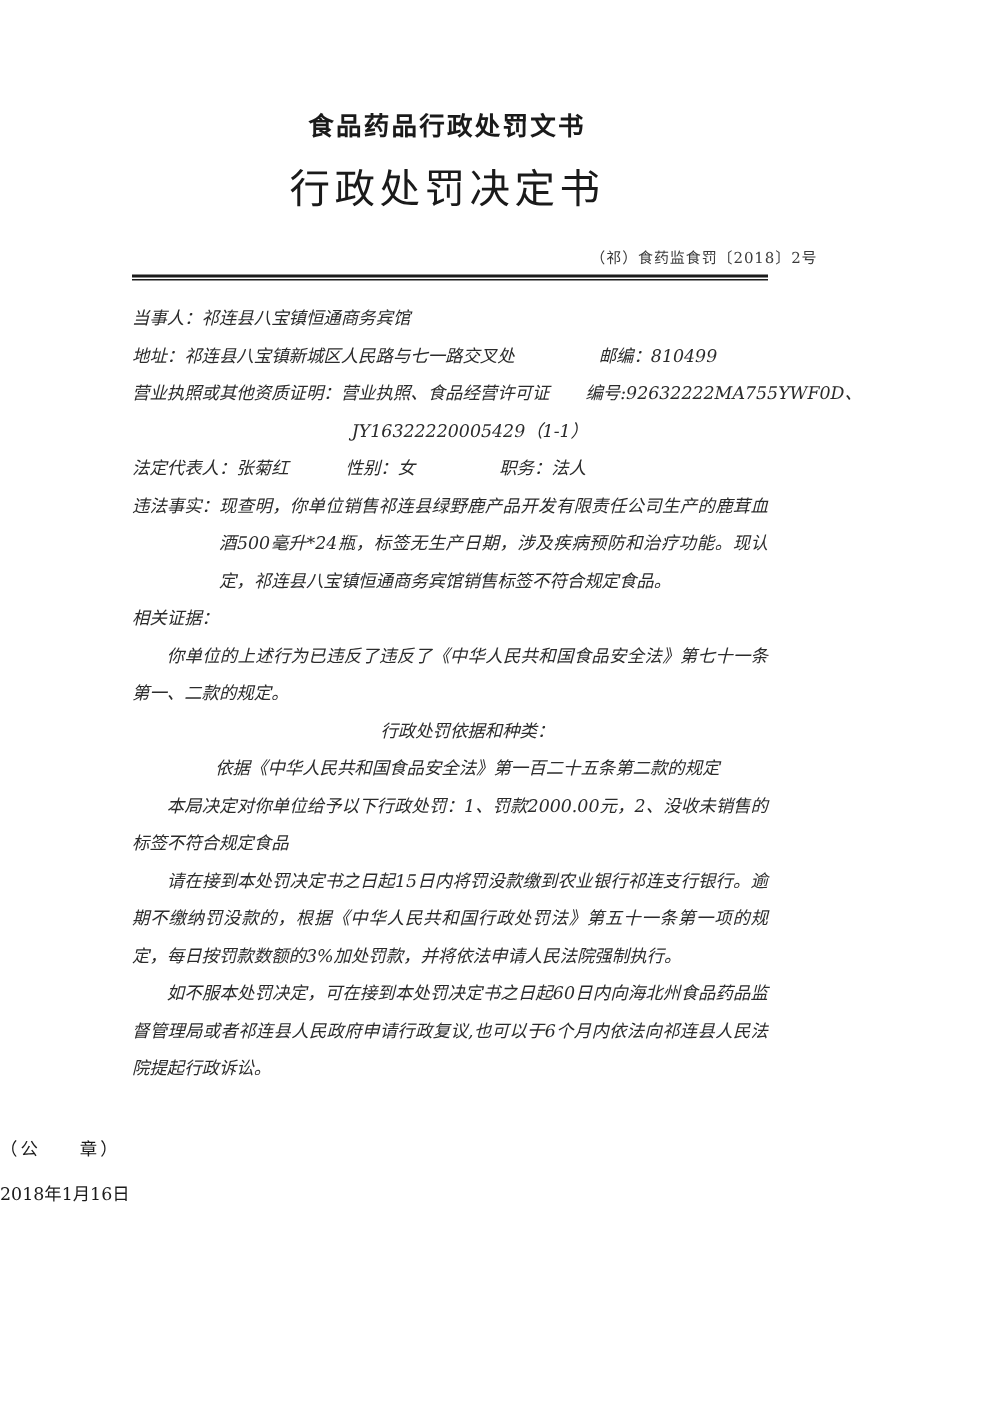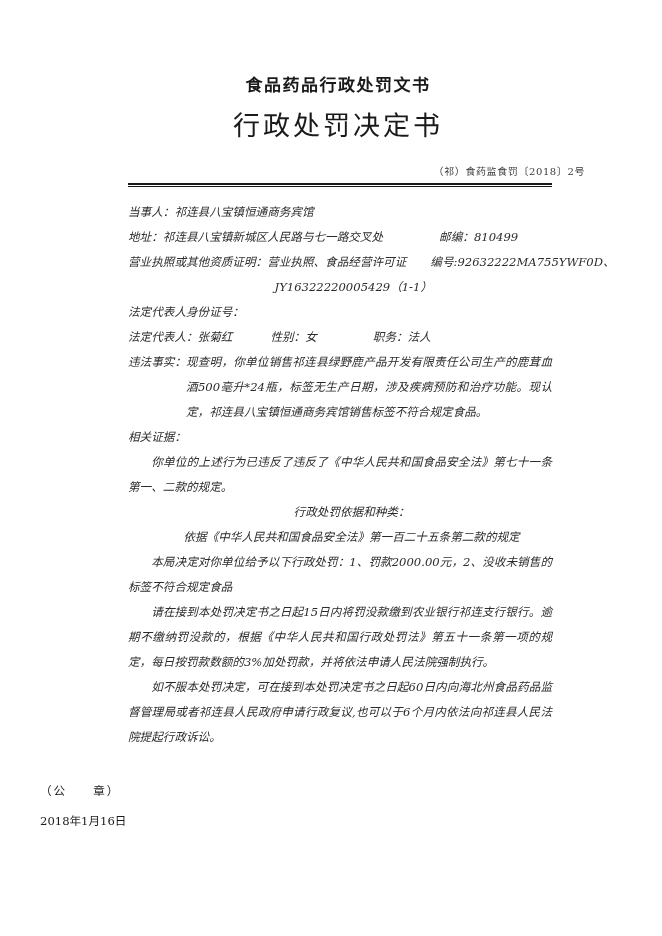--- a/index.html
+++ b/index.html
@@ -14,21 +14,20 @@
     color: #1a1a1a;
     position: relative;
     overflow: hidden;
   }
   .page {
     width: 596px;
     height: 936px;
     box-sizing: border-box;
     padding: 0;
     position: relative;
-    margin-left: 40px;
   }
 
   
   .title-block {
     padding-top: 76px;
     text-align: center;
   }
   .doc-kind {
     font-size: 17px;
     font-weight: bold;
@@ -169,23 +168,20 @@
     <div class="fld">
       <span>地址：</span><span>祁连县八宝镇新城区人民路与七一路交叉处</span><span class="gap-lg"></span><span>邮编：</span><span>810499</span>
     </div>
 
     <div class="fld">
       <span>营业执照或其他资质证明：</span><span>营业执照、食品经营许可证</span><span class="gap-sm"></span><span>编号:</span><span>92632222MA755YWF0D、</span>
     </div>
 
     <div class="indent-center">JY16322220005429（1-1）</div>
 
-    <div class="fld">
-      <span>法定代表人身份证号：</span><span></span>
-    </div>
 
     <div class="fld">
       <span>法定代表人：</span><span>张菊红</span><span class="gap-md"></span><span>性别：</span><span>女</span><span class="gap-lg"></span><span>职务：</span><span>法人</span>
     </div>
 
     <div class="hang">
       <span class="hang-label">违法事实：</span>
       <span class="hang-body">现查明，你单位销售祁连县绿野鹿产品开发有限责任公司生产的鹿茸血酒500毫升*24瓶，标签无生产日期，涉及疾病预防和治疗功能。现认定，祁连县八宝镇恒通商务宾馆销售标签不符合规定食品。</span>
     </div>
 

